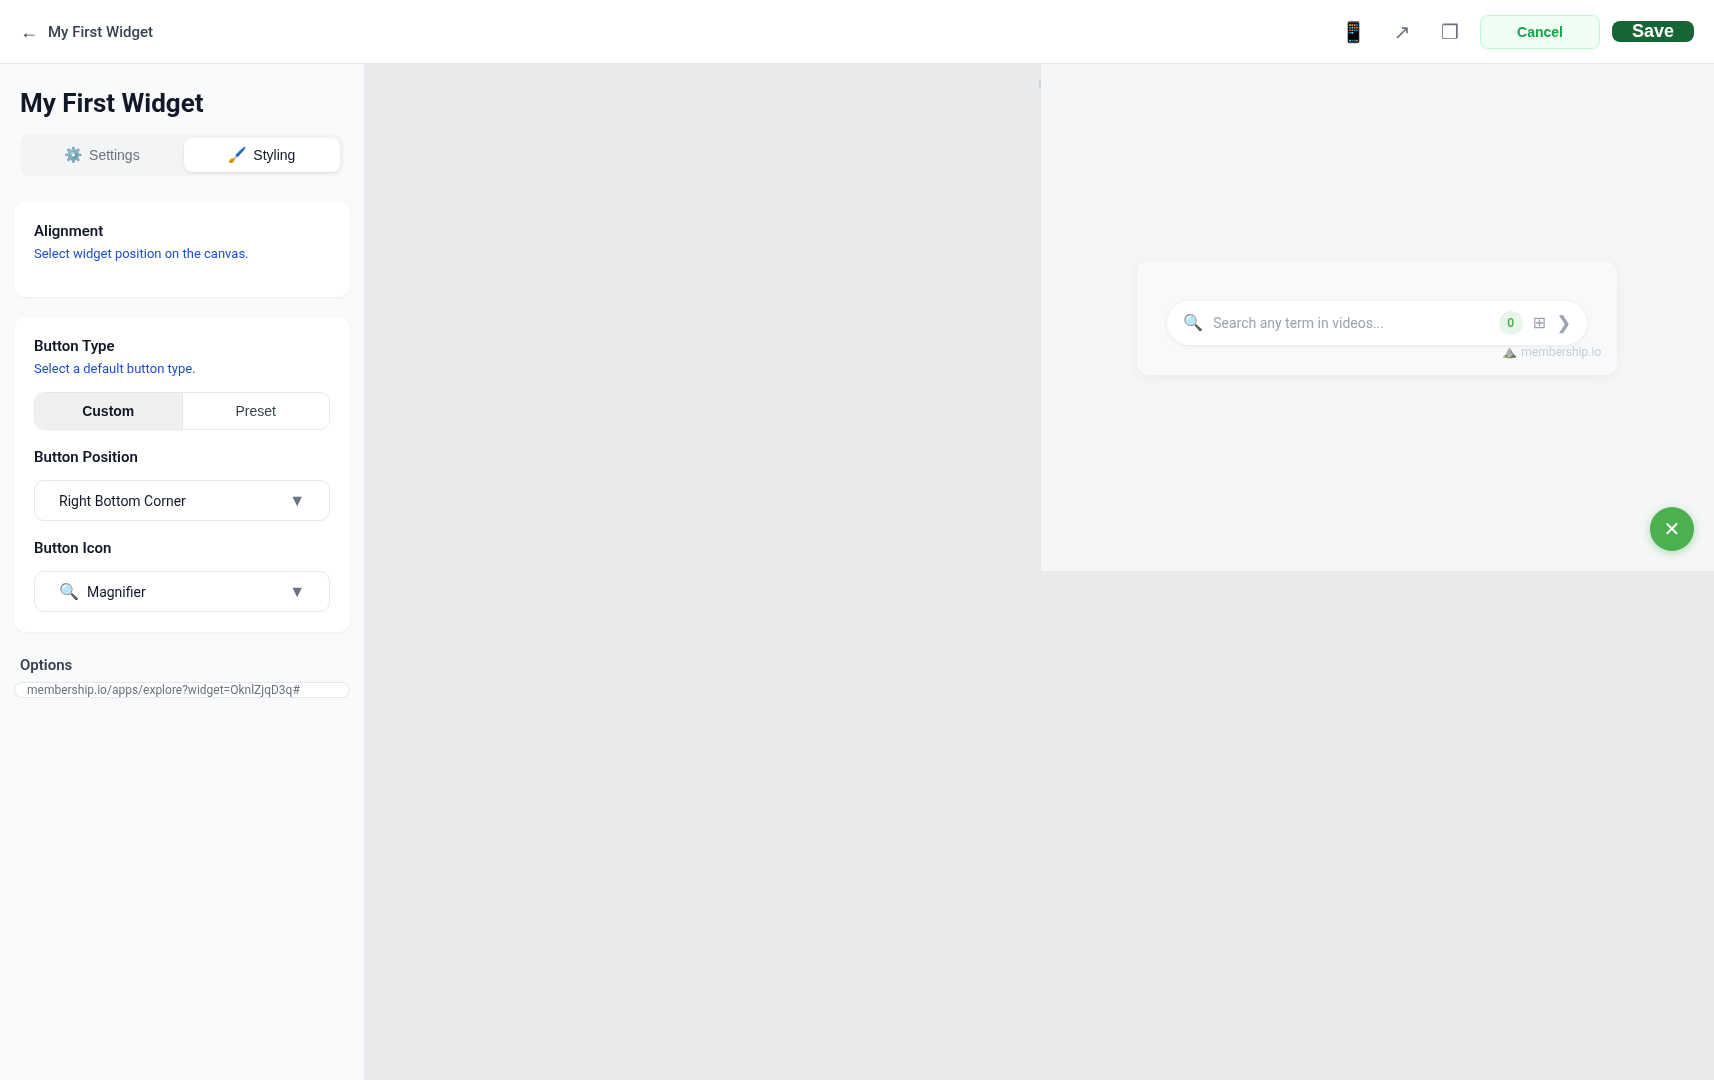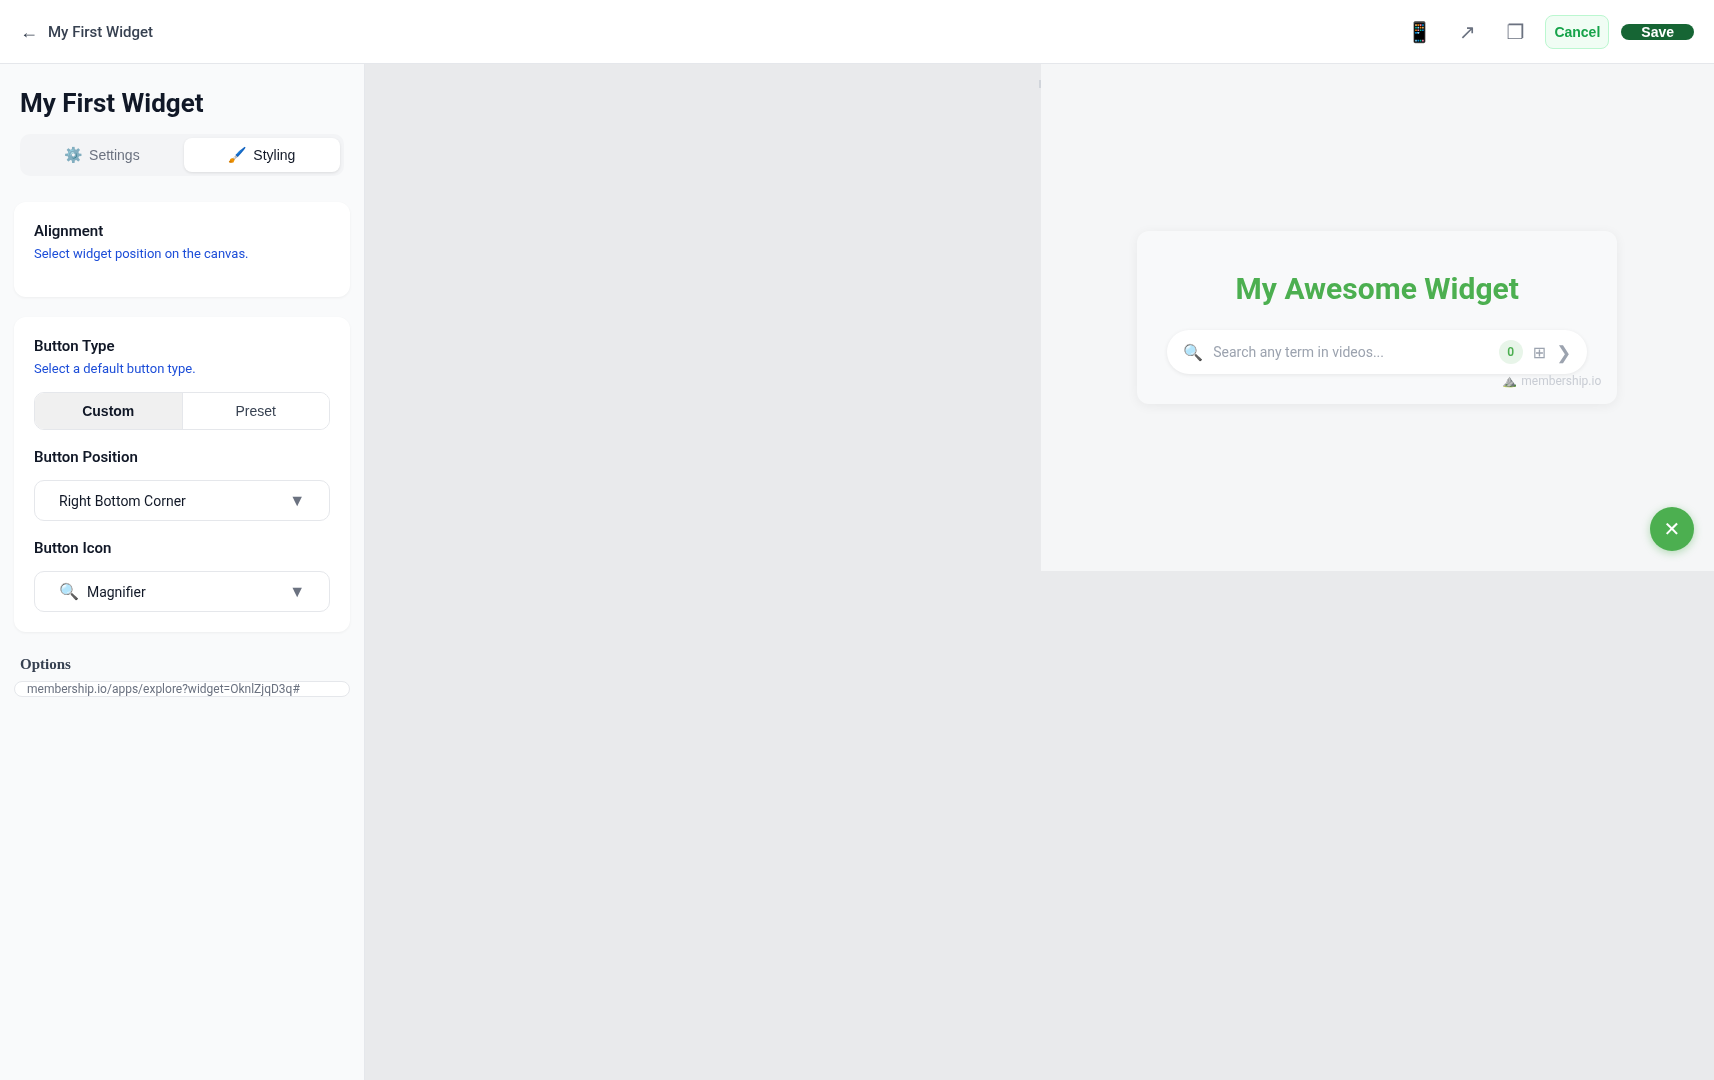--- a/index.html
+++ b/index.html
@@ -52,32 +52,32 @@
       justify-content: center;
       color: #6b7280;
       cursor: pointer;
       font-size: 20px;
     }
     .btn-cancel {
       background: #f0fdf4;
       color: #16a34a;
       border: 1px solid #bbf7d0;
       border-radius: 8px;
-      padding: 8px 8px;
+      padding: 8px 36px;
       font-size: 14px;
       font-weight: 600;
       cursor: pointer;
     }
     .btn-save {
       background: #166534;
       color: #fff;
       border: none;
       border-radius: 8px;
       padding: 0 20px;
-      font-size: 14px;
+      font-size: 18px;
       font-weight: 600;
       cursor: pointer;
     }
 
     
     .main-layout {
       display: flex;
       flex: 1;
       overflow: hidden;
     }
@@ -201,21 +201,20 @@
       font-size: 16px;
       color: #374151;
     }
 
     
     .options-label {
       padding: 14px 32px 8px 20px;
       font-size: 15px;
       font-weight: 600;
       color: #374151;
-      font-family: Liberation Serif, serif;
     }
     .url-bar {
       margin: 0 14px 10px 14px;
       background: #fff;
       border: 1px solid #e5e7eb;
       border-radius: 8px;
       padding: 0 12px;
       font-size: 12px;
       color: #6b7280;
       white-space: nowrap;
@@ -426,21 +425,20 @@
   </div>
 
   <div class="canvas">
 
     <div class="top-preview-bar"></div>
 
     <div class="canvas-cell canvas-left-top"></div>
 
     <div class="canvas-cell center-right">
       <div class="widget-preview-card">
-        <div class="widget-title">My Awesome Widget</div>
         <div class="search-bar-preview">
           <span class="search-icon-preview">🔍</span>
           <span class="search-placeholder">Search any term in videos...</span>
           <div class="search-badge">0</div>
           <span class="search-filter-icon">⊞</span>
           <span class="search-arrow">❯</span>
         </div>
         <div class="membership-watermark">
           <span>⛰️</span>
           <span>membership.io</span>

